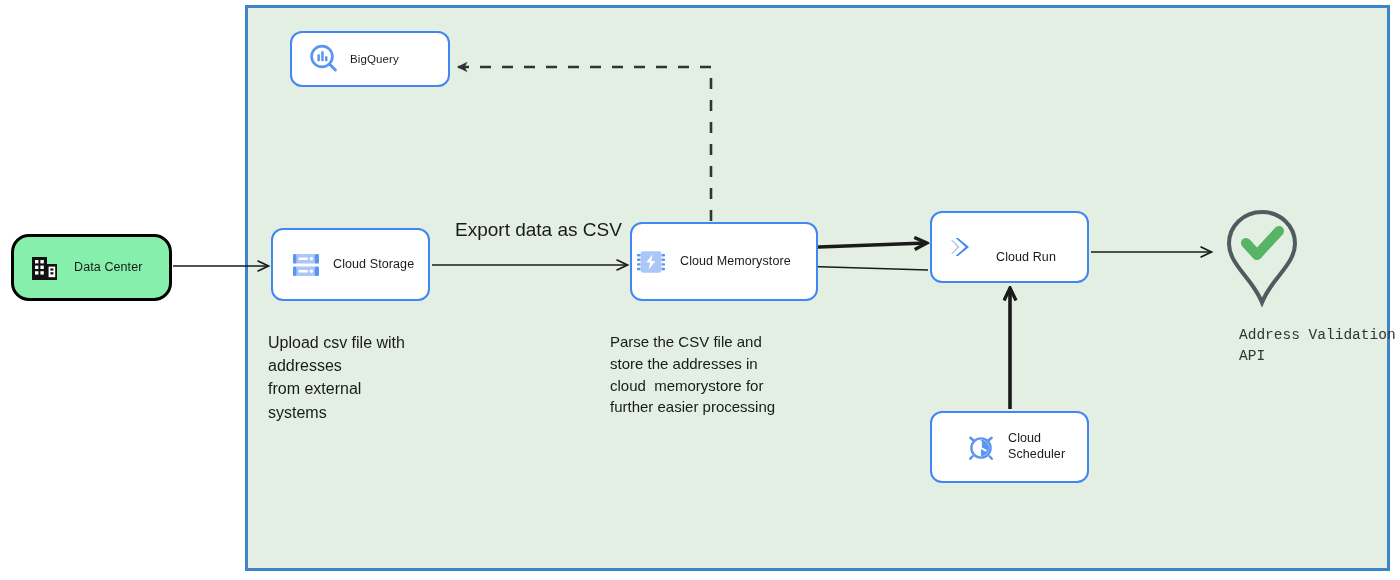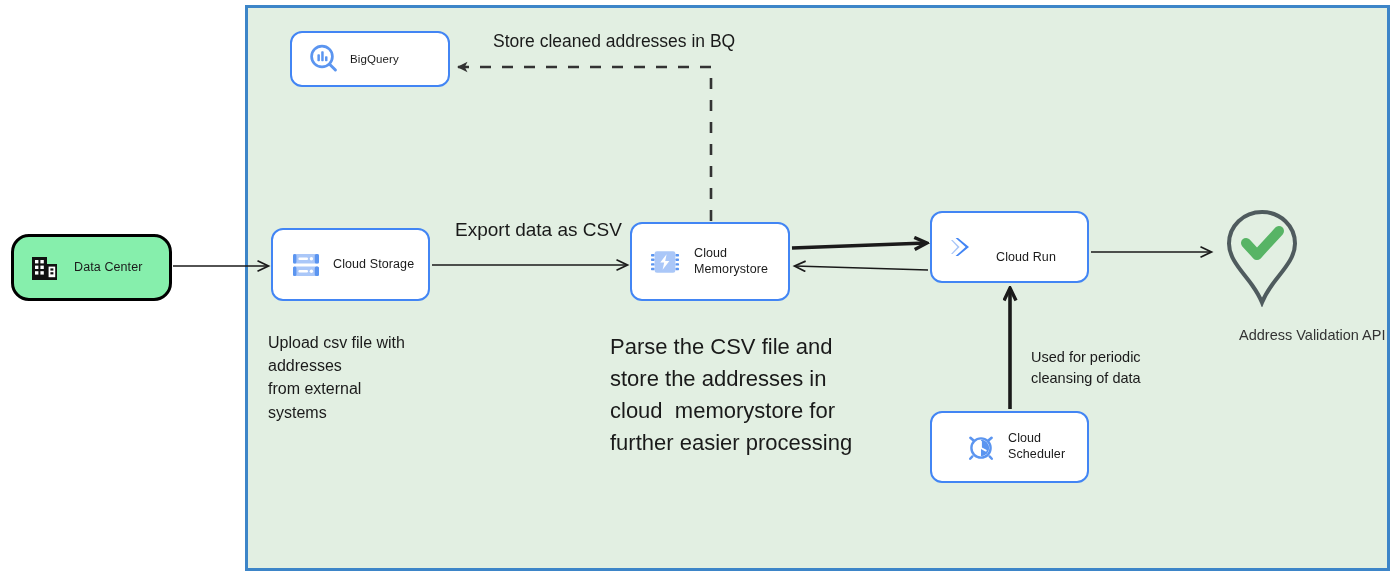--- a/index.html
+++ b/index.html
@@ -90,23 +90,23 @@
     width: 160px;
     height: 56px;
     padding-left: 14px;
   }
   #node-bigquery .node-icon { width: 36px; }
   #node-bigquery .node-label { margin-left: 8px; font-size: 11.5px; }
 
   #node-memorystore {
     left: 630px;
     top: 222px;
-    width: 160px;
+    width: 188px;
     height: 79px;
-    padding-left: 18px;
+    padding-left: 4px;
   }
   #node-memorystore .node-icon { width: 30px; }
   #node-memorystore .node-label { margin-left: 14px; }
 
   #node-cloudrun {
     left: 930px;
     top: 211px;
     width: 159px;
     height: 72px;
     padding-left: 14px;
@@ -124,20 +124,21 @@
   #node-cloudscheduler .node-icon { width: 34px; }
   #node-cloudscheduler .node-label { margin-left: 10px; }
 
   
   #node-addressvalidation {
     position: absolute;
     left: 1218px;
     top: 207px;
     width: 175px;
     height: 160px;
+    font-family: Liberation Mono, monospace;
   }
   #node-addressvalidation .pin-wrap {
     position: absolute;
     left: 3px;
     top: 0;
     width: 82px;
     height: 100px;
   }
   #node-addressvalidation .av-label {
     position: absolute;
@@ -167,21 +168,21 @@
   }
   #label-upload-csv {
     left: 268px;
     top: 331px;
     font-size: 16px;
     line-height: 1.45;
   }
   #label-parse-csv {
     left: 610px;
     top: 331px;
-    font-size: 22px;
+    font-size: 15px;
     line-height: 1.45;
   }
   #label-periodic {
     left: 1031px;
     top: 347px;
     font-size: 14.5px;
     line-height: 1.46;
   }
 </style>
 </head>
@@ -339,26 +340,23 @@
       <svg width="82" height="100" viewBox="0 0 82 100">
         <path d="M41,5 C22.5,5 8,19 8,36.5 C8,52 21,64 31,78 C37,86.5 40,93 41,95.5
                  C42,93 45,86.5 51,78 C61,64 74,52 74,36.5 C74,19 59.5,5 41,5 Z" fill="none" stroke="#4f5b5e" stroke-width="4"></path>
         <path d="M25,36 L36,48 L58,24" fill="none" stroke="#57b465" stroke-width="10" stroke-linecap="round" stroke-linejoin="round"></path>
       </svg>
     </span>
     <span class="av-label">Address Validation
 API</span>
   </div>
 
-  <div class="free-text" id="label-store-bq">Store cleaned addresses in BQ</div>
   <div class="free-text" id="label-export-csv">Export data as CSV</div>
   <div class="free-text" id="label-upload-csv">Upload csv file with
 addresses
 from external
 systems</div>
   <div class="free-text" id="label-parse-csv">Parse the CSV file and
 store the addresses in
 cloud  memorystore for
 further easier processing</div>
-  <div class="free-text" id="label-periodic">Used for periodic
-cleansing of data</div>
 
 </div>
 
 </body></html>

